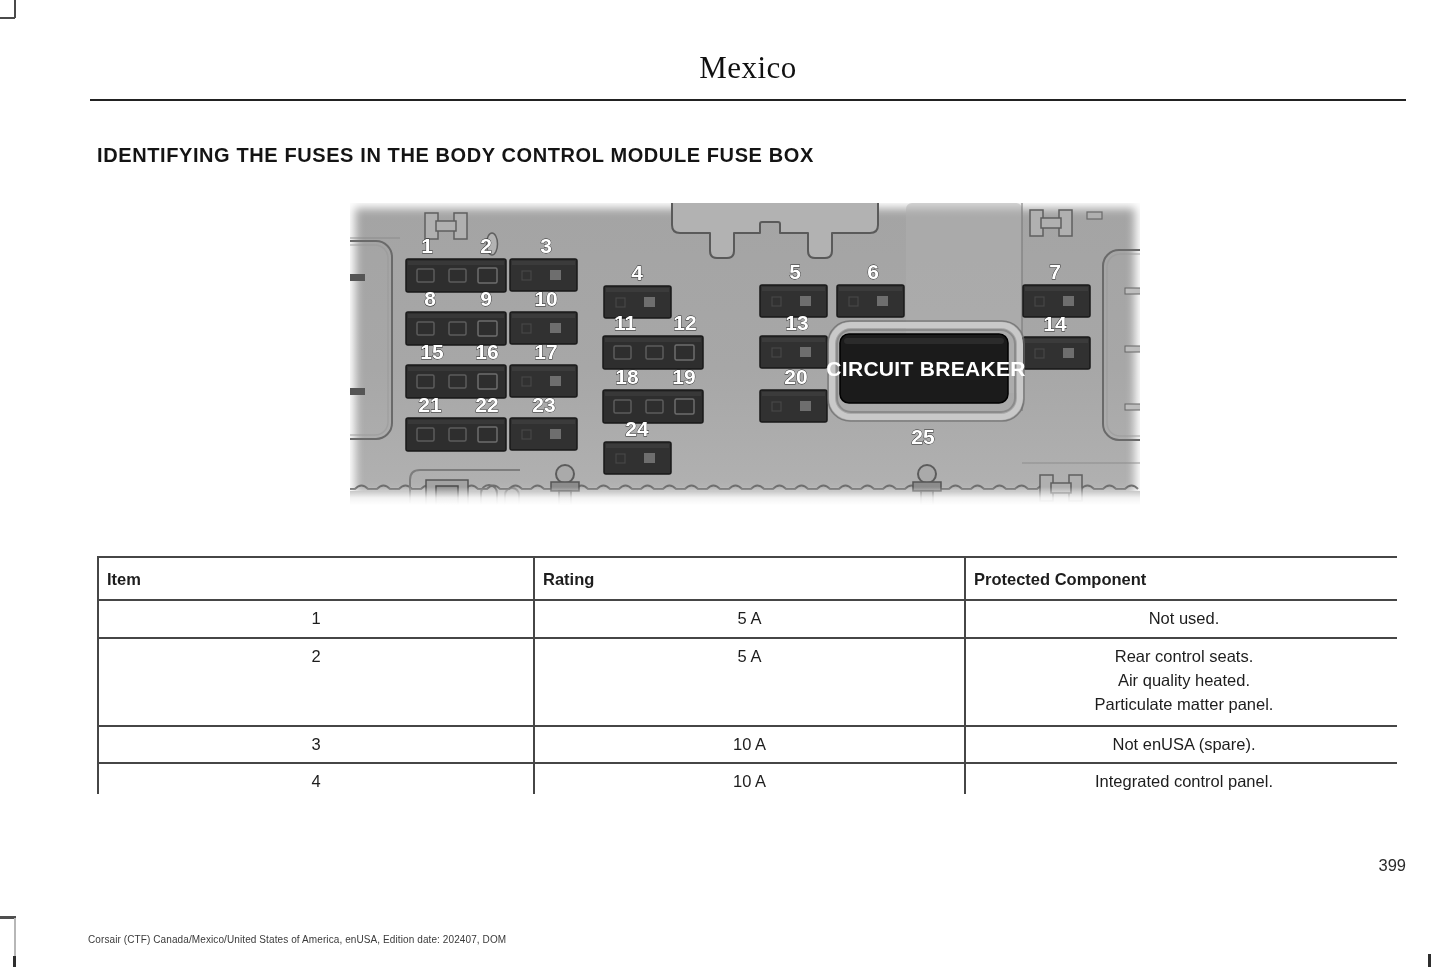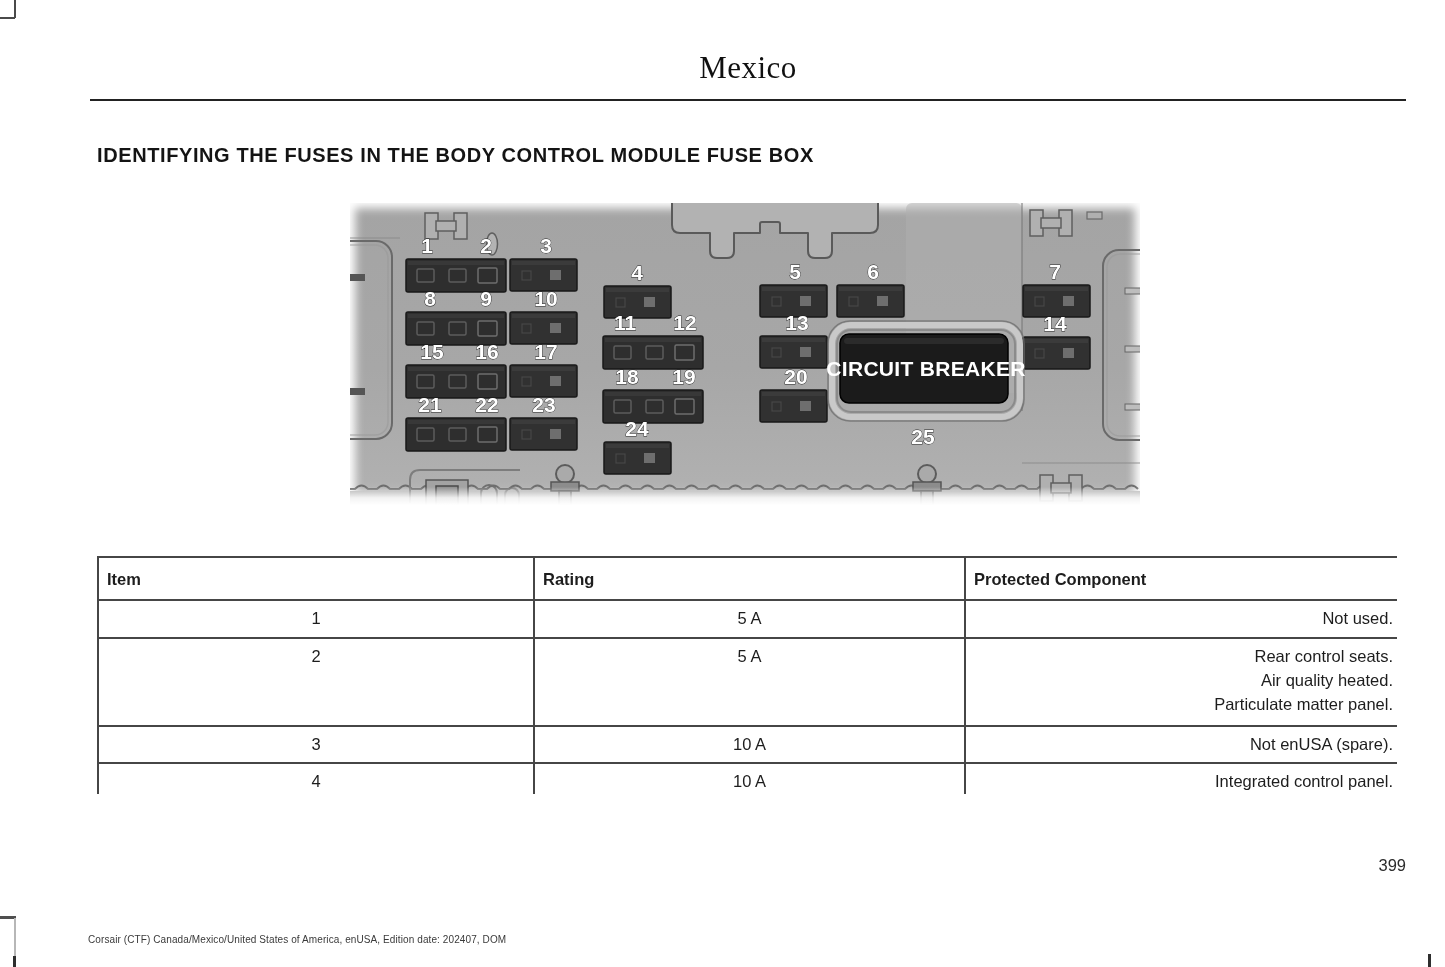--- a/index.html
+++ b/index.html
@@ -40,21 +40,21 @@
   }
   
   .table-clip{position:absolute;left:7px;top:556px;width:1300px;height:238px;overflow:hidden;}
   table.fuse-table{border-collapse:collapse;width:1300px;table-layout:fixed;}
   .fuse-table th,.fuse-table td{
     border:2px solid #464646;font-size:16.5px;line-height:24px;color:#1d1d1d;
     padding:5px 4px;vertical-align:top;
   }
   .fuse-table th{font-weight:700;text-align:left;vertical-align:middle;height:25px;padding:8px;}
   .fuse-table td.c{text-align:center;}
-  .fuse-table td.comp{text-align:right;padding-left:9px;}
+  .fuse-table td.comp{text-align:center;padding-left:9px;}
   .fuse-table tr.r1 td{height:26px;}
   .fuse-table tr.r2 td{height:76px;}
   .fuse-table tr.r3 td{height:25px;}
   .fuse-table tr.r4 td{height:60px;border-bottom:none;}
   
   .page-number{position:absolute;left:0;top:856px;width:100%;text-align:right;font-size:16.5px;color:#2c2c2c;}
   .footer-line{position:absolute;left:88px;top:934px;font-size:10px;color:#3a3a3a;letter-spacing:.1px;}
   
   .mark{position:absolute;background:#4a4a4a;}
   .tl-v{left:14px;top:0;width:2px;height:18px;}

